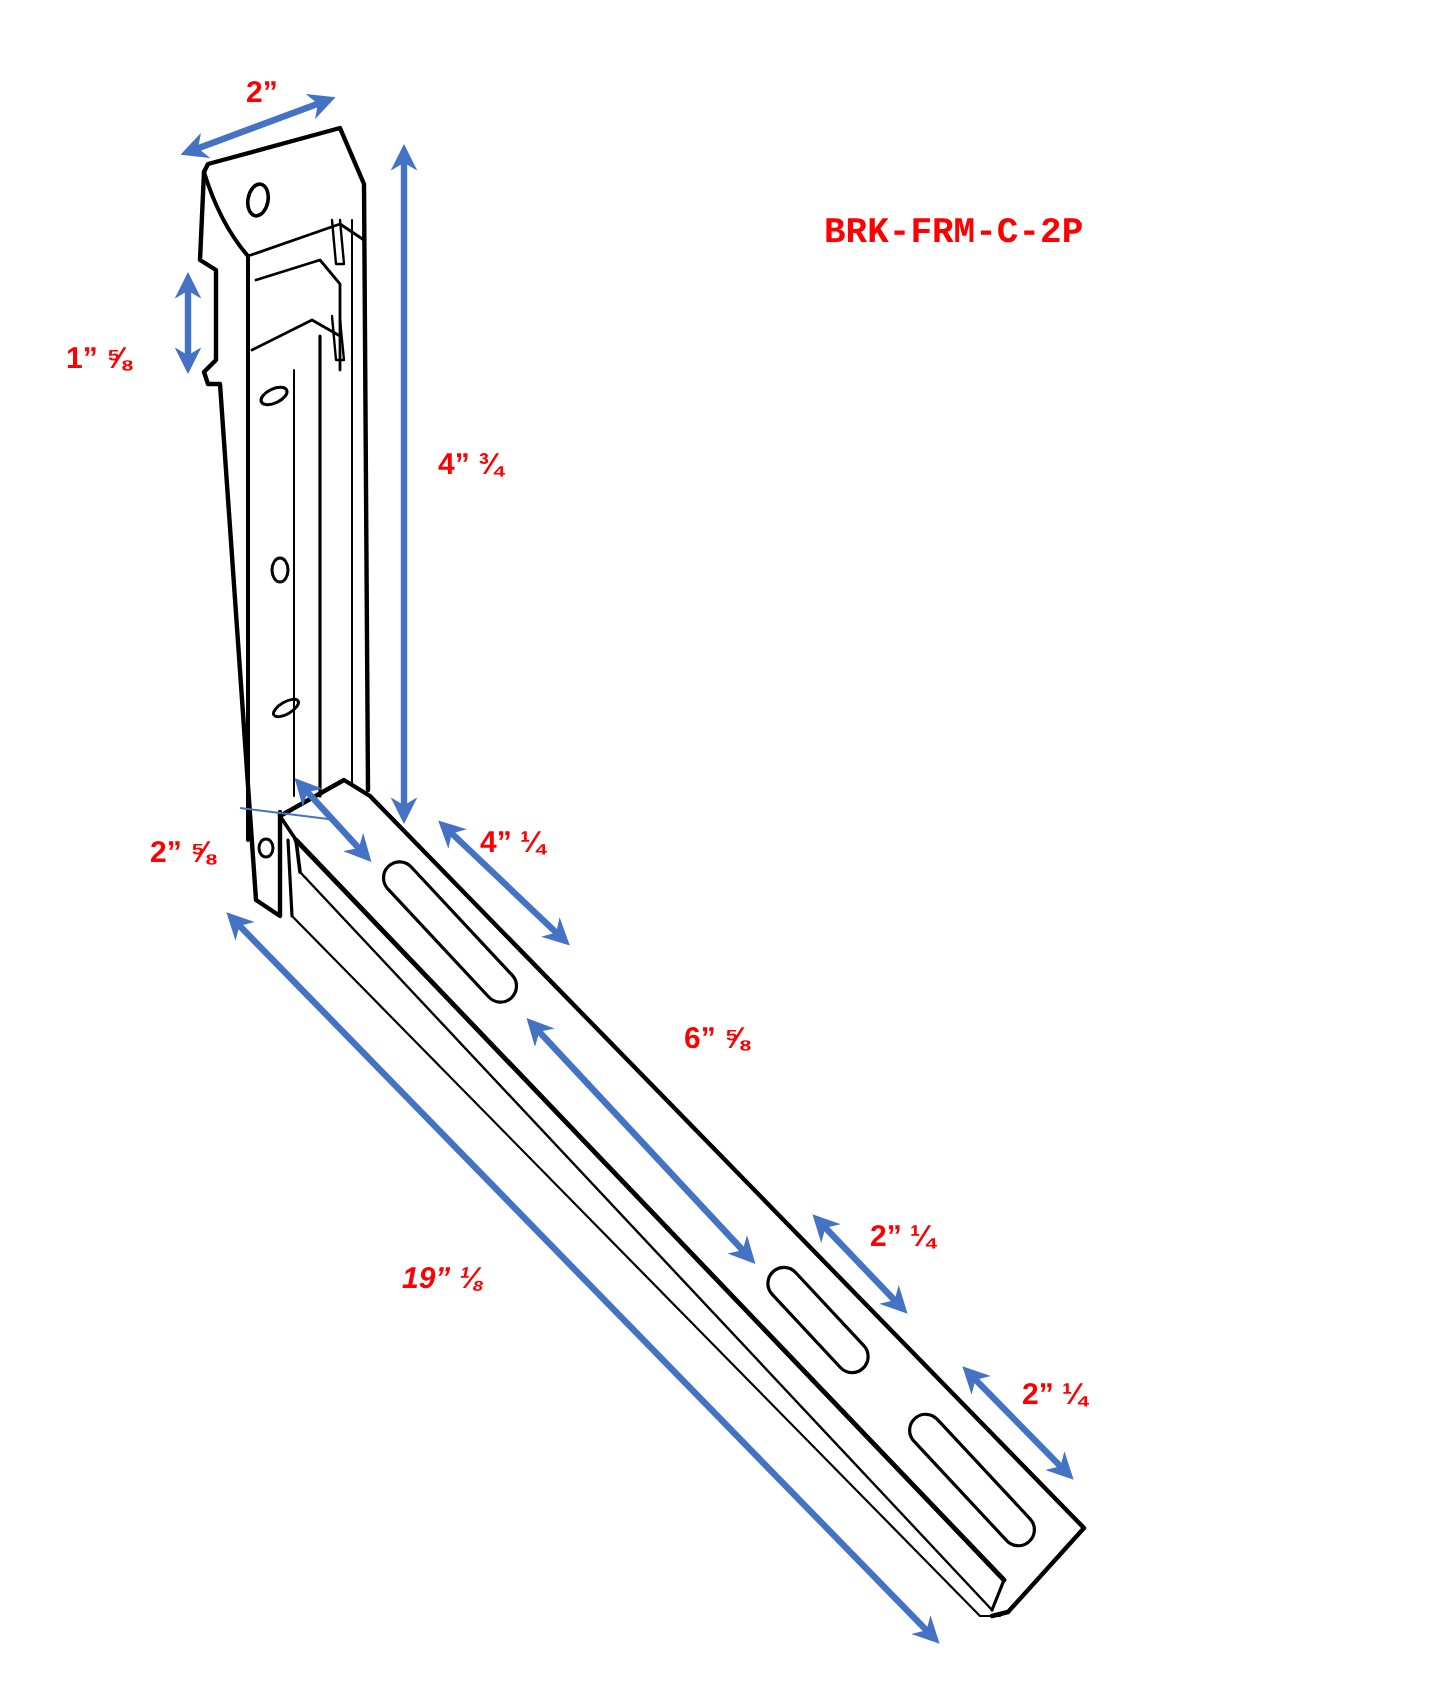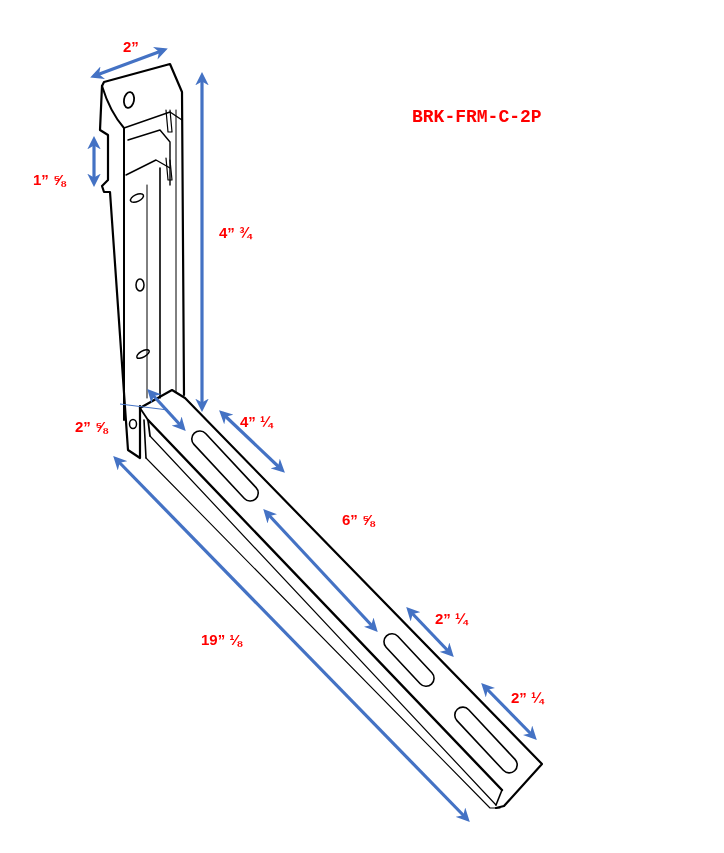--- a/index.html
+++ b/index.html
@@ -74,13 +74,13 @@
 <div class="title" style="left:412px;top:107px;">BRK-FRM-C-2P</div>
 
 <div class="lbl" style="left:123px;top:39px;">2”</div>
 <div class="lbl" style="left:33px;top:172px;">1” ⅝</div>
 <div class="lbl" style="left:219px;top:225px;">4” ¾</div>
 <div class="lbl" style="left:75px;top:419px;">2” ⅝</div>
 <div class="lbl" style="left:240px;top:414px;">4” ¼</div>
 <div class="lbl" style="left:342px;top:512px;">6” ⅝</div>
 <div class="lbl" style="left:435px;top:611px;">2” ¼</div>
 <div class="lbl" style="left:511px;top:690px;">2” ¼</div>
-<div class="lbl" style="left:201px;top:632px;">19” ⅛</div>
+<div class="lbl" style="left:201px;top:632px;font-style:italic;">19” ⅛</div>
 
 </body></html>

